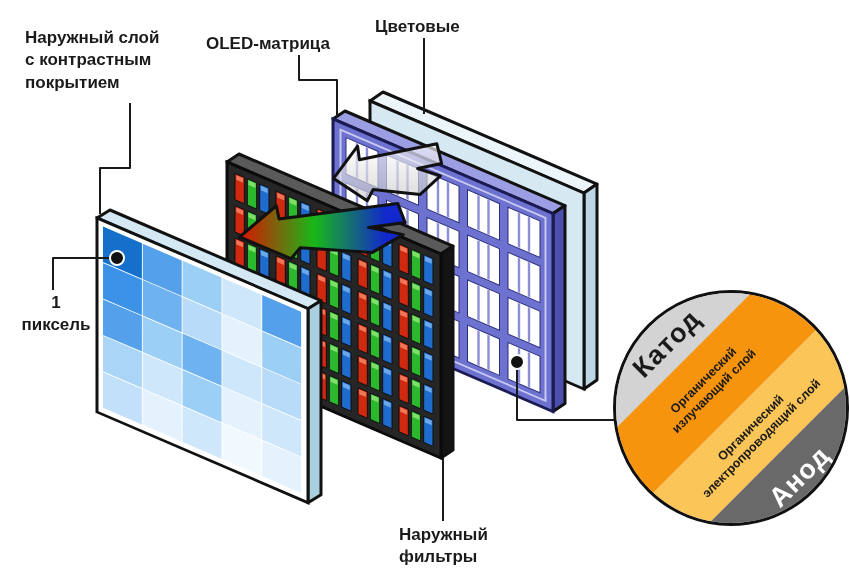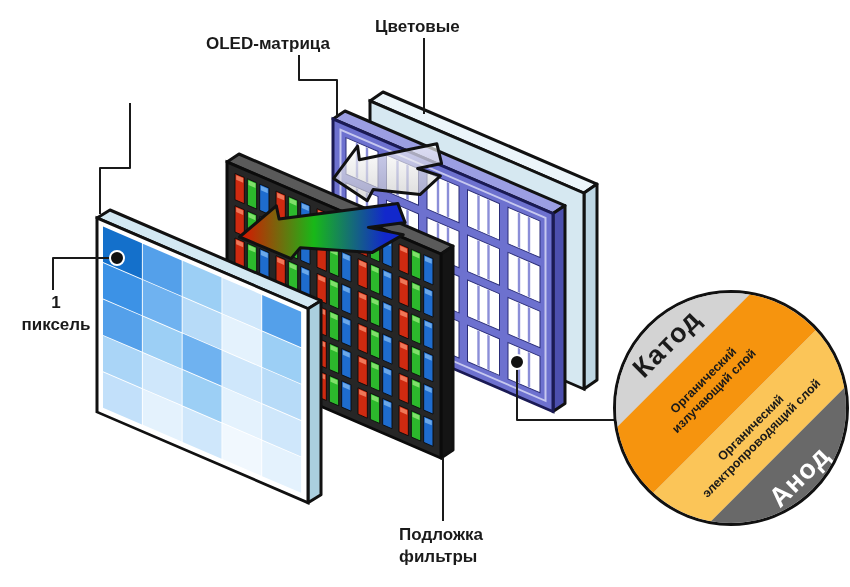--- a/index.html
+++ b/index.html
@@ -329,25 +329,28 @@
       <polyline points="130,103 130,168 100,168 100,214" fill="none" stroke="#1a1a1a" stroke-width="2" stroke-linejoin="round"></polyline>
       <polyline points="53,290 53,258 112,258" fill="none" stroke="#1a1a1a" stroke-width="2" stroke-linejoin="round"></polyline>
       <polyline points="299,55 299,80 337,80 337,118" fill="none" stroke="#1a1a1a" stroke-width="2" stroke-linejoin="round"></polyline>
       <polyline points="424,38 424,114" fill="none" stroke="#1a1a1a" stroke-width="2" stroke-linejoin="round"></polyline>
       <polyline points="443,458 443,521" fill="none" stroke="#1a1a1a" stroke-width="2" stroke-linejoin="round"></polyline>
       <polyline points="517,366 517,420 616,420" fill="none" stroke="#1a1a1a" stroke-width="2" stroke-linejoin="round"></polyline>
       <circle cx="117" cy="258" r="7" fill="#111" stroke="#fff" stroke-width="2"></circle>
       <circle cx="517" cy="362" r="7" fill="#111" stroke="#fff" stroke-width="2"></circle>
     </svg>
 
+  <div class="lbl" style="left:25px;top:27px;width:190px;">Наружный слой
+с контрастным
+покрытием</div>
   <div class="lbl" style="left:206px;top:33px;">OLED-матрица</div>
   <div class="lbl" style="left:375px;top:16px;">Цветовые</div>
   <div class="lbl lbl-center" style="left:14px;top:292px;width:84px;">1
 пиксель</div>
-  <div class="lbl" style="left:399px;top:524px;width:120px;">Подложка
+  <div class="lbl" style="left:399px;top:524px;width:120px;">Наружный
 фильтры</div>
 
   <div class="inset">
     <div class="bands" id="inset-bands">
         <div class="band band0 band-large" style="height: 100px; background: rgb(211, 211, 211); color: rgb(26, 26, 26);">
           <span>Катод</span>
         </div>
         <div class="band band1 band-small" style="height: 72px; background: rgb(246, 148, 14); color: rgb(26, 26, 26);"><span>Органический
 излучающий слой</span></div>
         <div class="band band2 band-small" style="height: 61px; background: rgb(251, 197, 88); color: rgb(26, 26, 26);"><span>Органический

